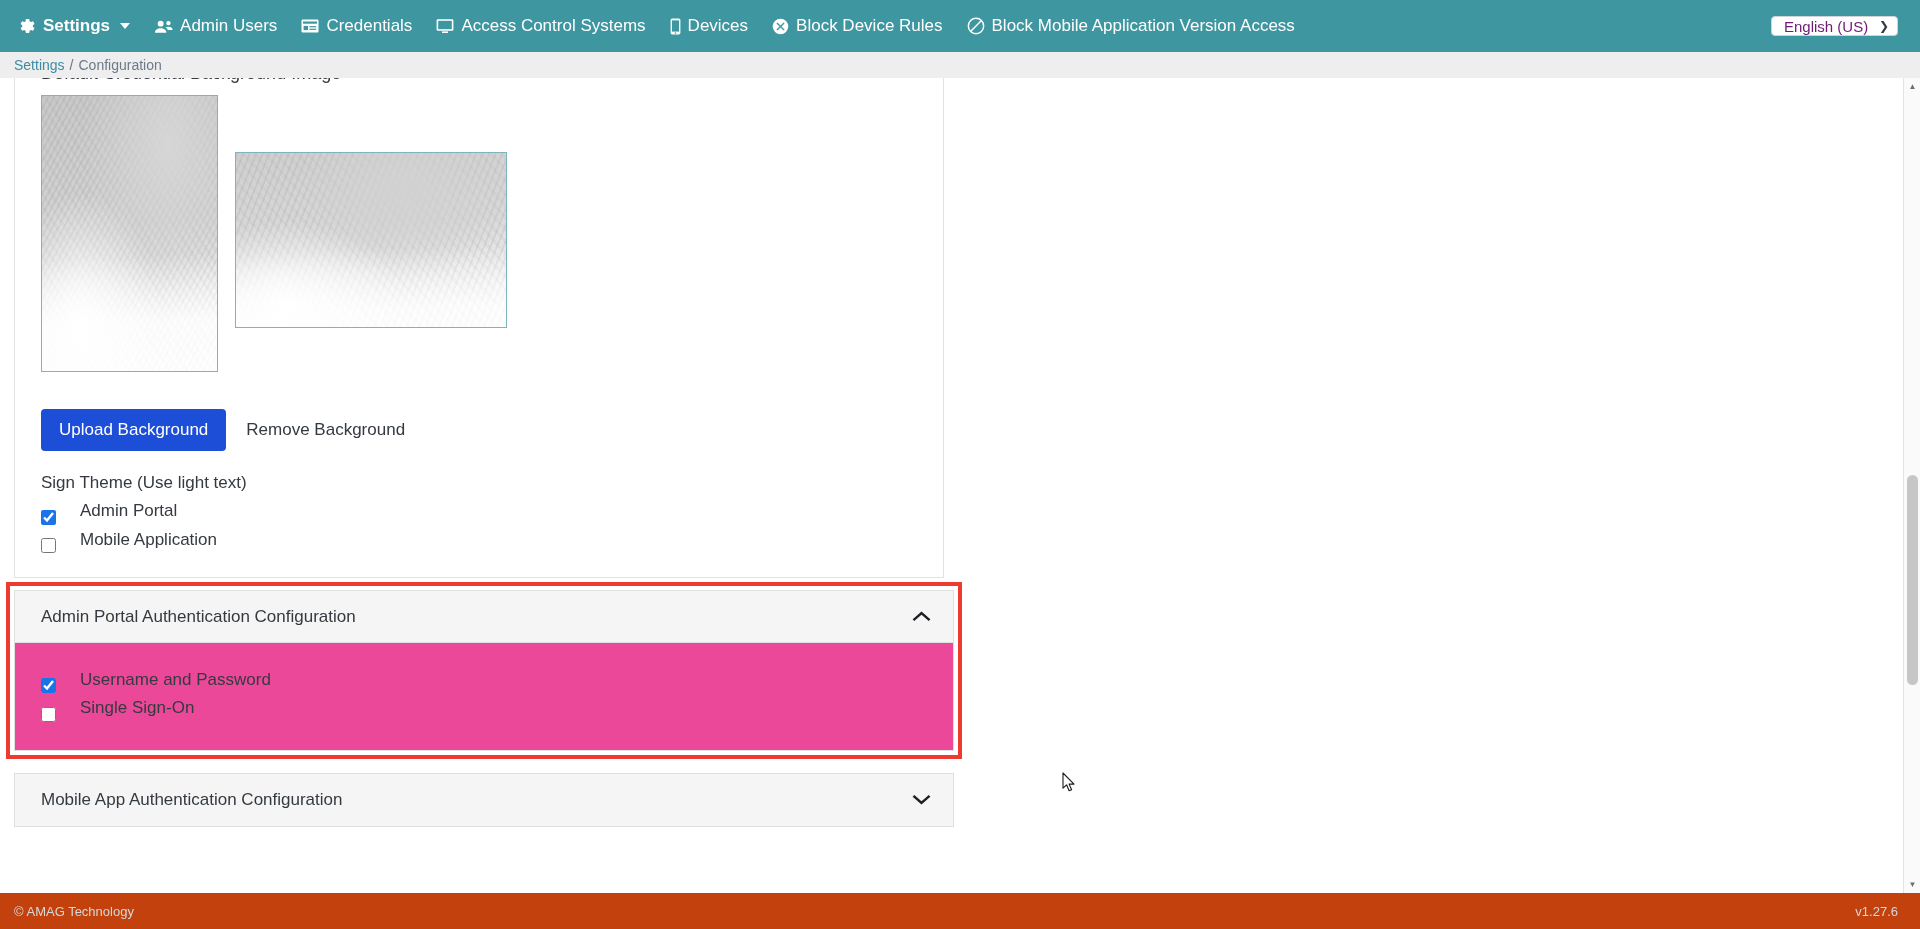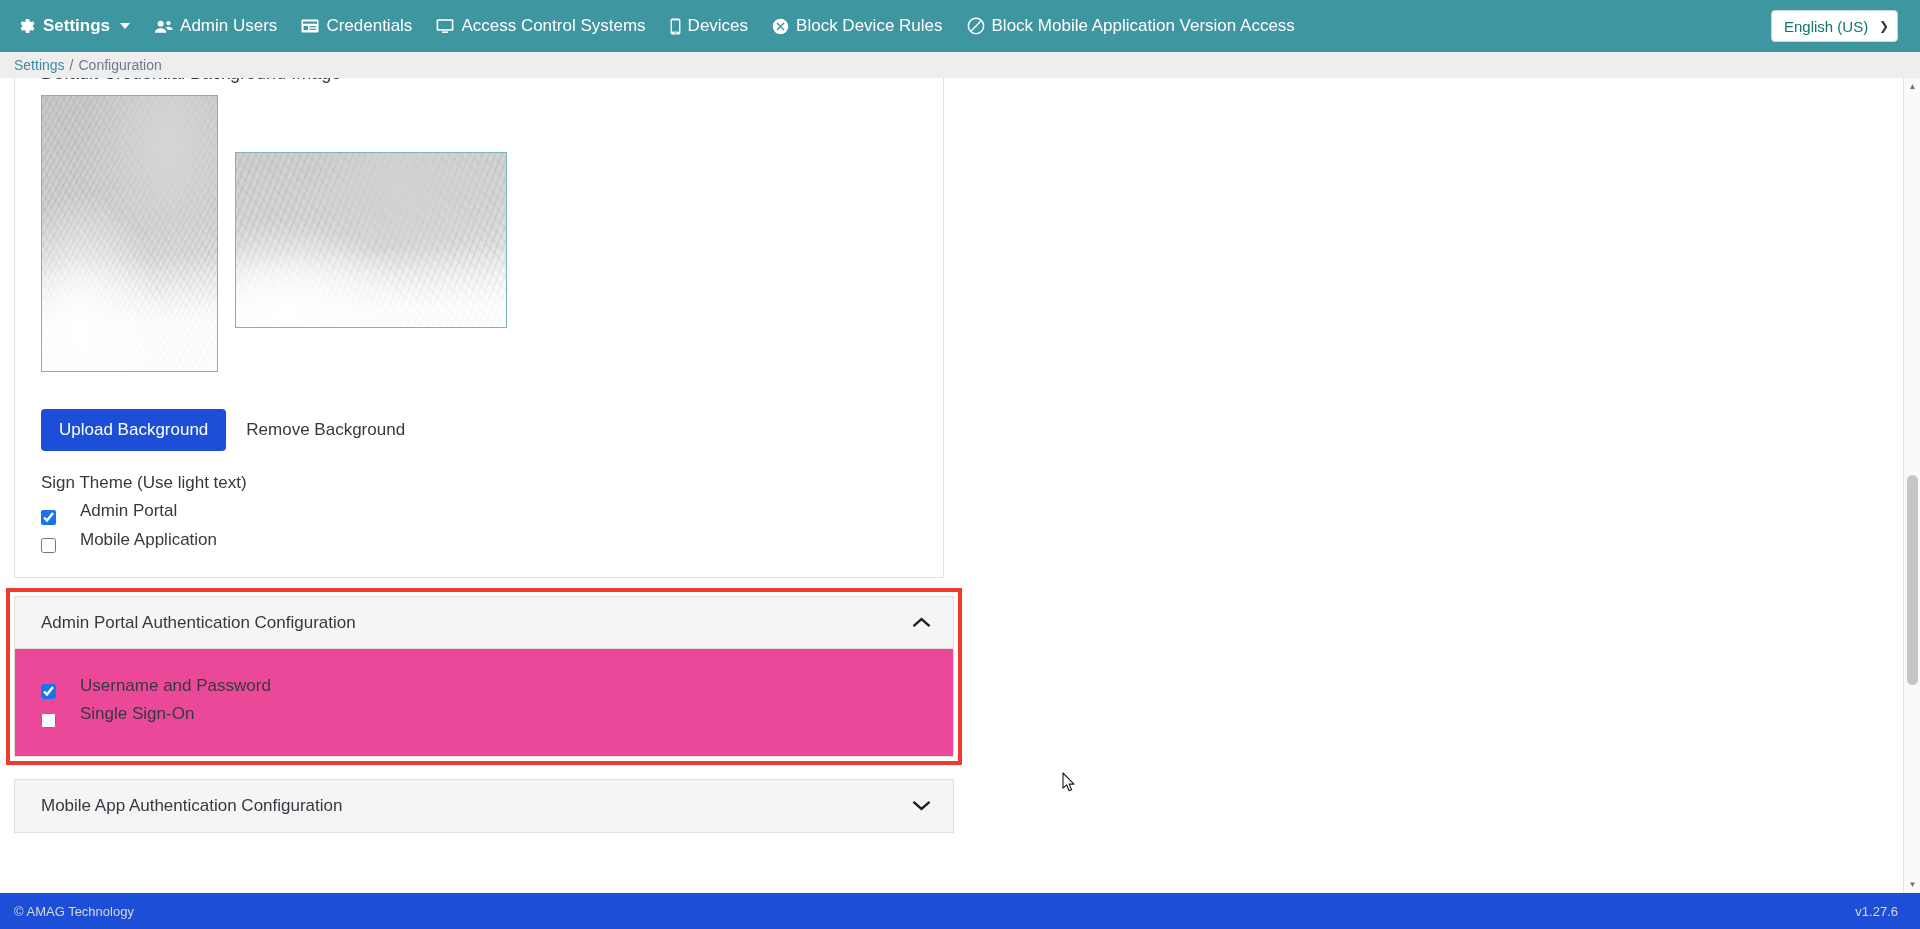--- a/index.html
+++ b/index.html
@@ -73,24 +73,24 @@
     border-left: 5px solid transparent;
     border-right: 5px solid transparent;
     border-top: 6px solid #fff;
     margin-left: 3px;
   }
   .nav-ico { display: inline-flex; align-items: center; }
   .lang-select {
     background: #ffffff;
     border: 1px solid #ced4da;
     border-radius: 4px;
-    color: #0f766e;
+    color: #701a75;
     font-size: 15px;
     font-family: "Liberation Sans", sans-serif;
-    height: 32px;
+    height: 20px;
     padding: 0 28px 0 12px;
     cursor: pointer;
     appearance: none;
     position: relative;
     min-width: 124px;
   }
   .lang-wrap { position: relative; display: inline-block; }
   .lang-wrap .chev {
     position: absolute; right: 9px; top: 50%;
     transform: translateY(-50%);
@@ -187,21 +187,21 @@
   .check-row { display: flex; align-items: flex-end; gap: 24px; margin: 2px 0; line-height: 1.55; }
   .check-row input[type=checkbox] {
     width: 15px; height: 15px;
     margin: 0; cursor: pointer;
     accent-color: #1a73e8;
     flex: none;
   }
   .check-row label { font-size: 17px; color: #343a40; cursor: pointer; }
 
   
-  .accordion { margin-top: 18px; width: 940px; margin-left: 14px; }
+  .accordion { margin-top: 12px; width: 940px; margin-left: 14px; }
   .panel {
     border: 1px solid #e0e0e0;
     background: #ffffff;
     margin-bottom: 22px;
     position: relative;
   }
   .panel-outline {
     outline: 4px solid #ee3b31;
     outline-offset: 4px;
   }
@@ -239,21 +239,21 @@
     position: absolute; left: 0; width: 17px; height: 17px;
     display: flex; align-items: center; justify-content: center;
     color: #6e6e6e; font-size: 8px;
   }
   .vscroll .arrow.up { top: 0; }
   .vscroll .arrow.down { bottom: 0; }
 
   
   .footer {
     height: 36px;
-    background: #1d4ed8;
+    background: #c2410c;
     display: flex; align-items: center;
     justify-content: space-between;
     padding: 0 22px 0 14px;
     color: #d6d8db;
     font-size: 13px;
     position: relative;
     z-index: 10;
   }
 
   

